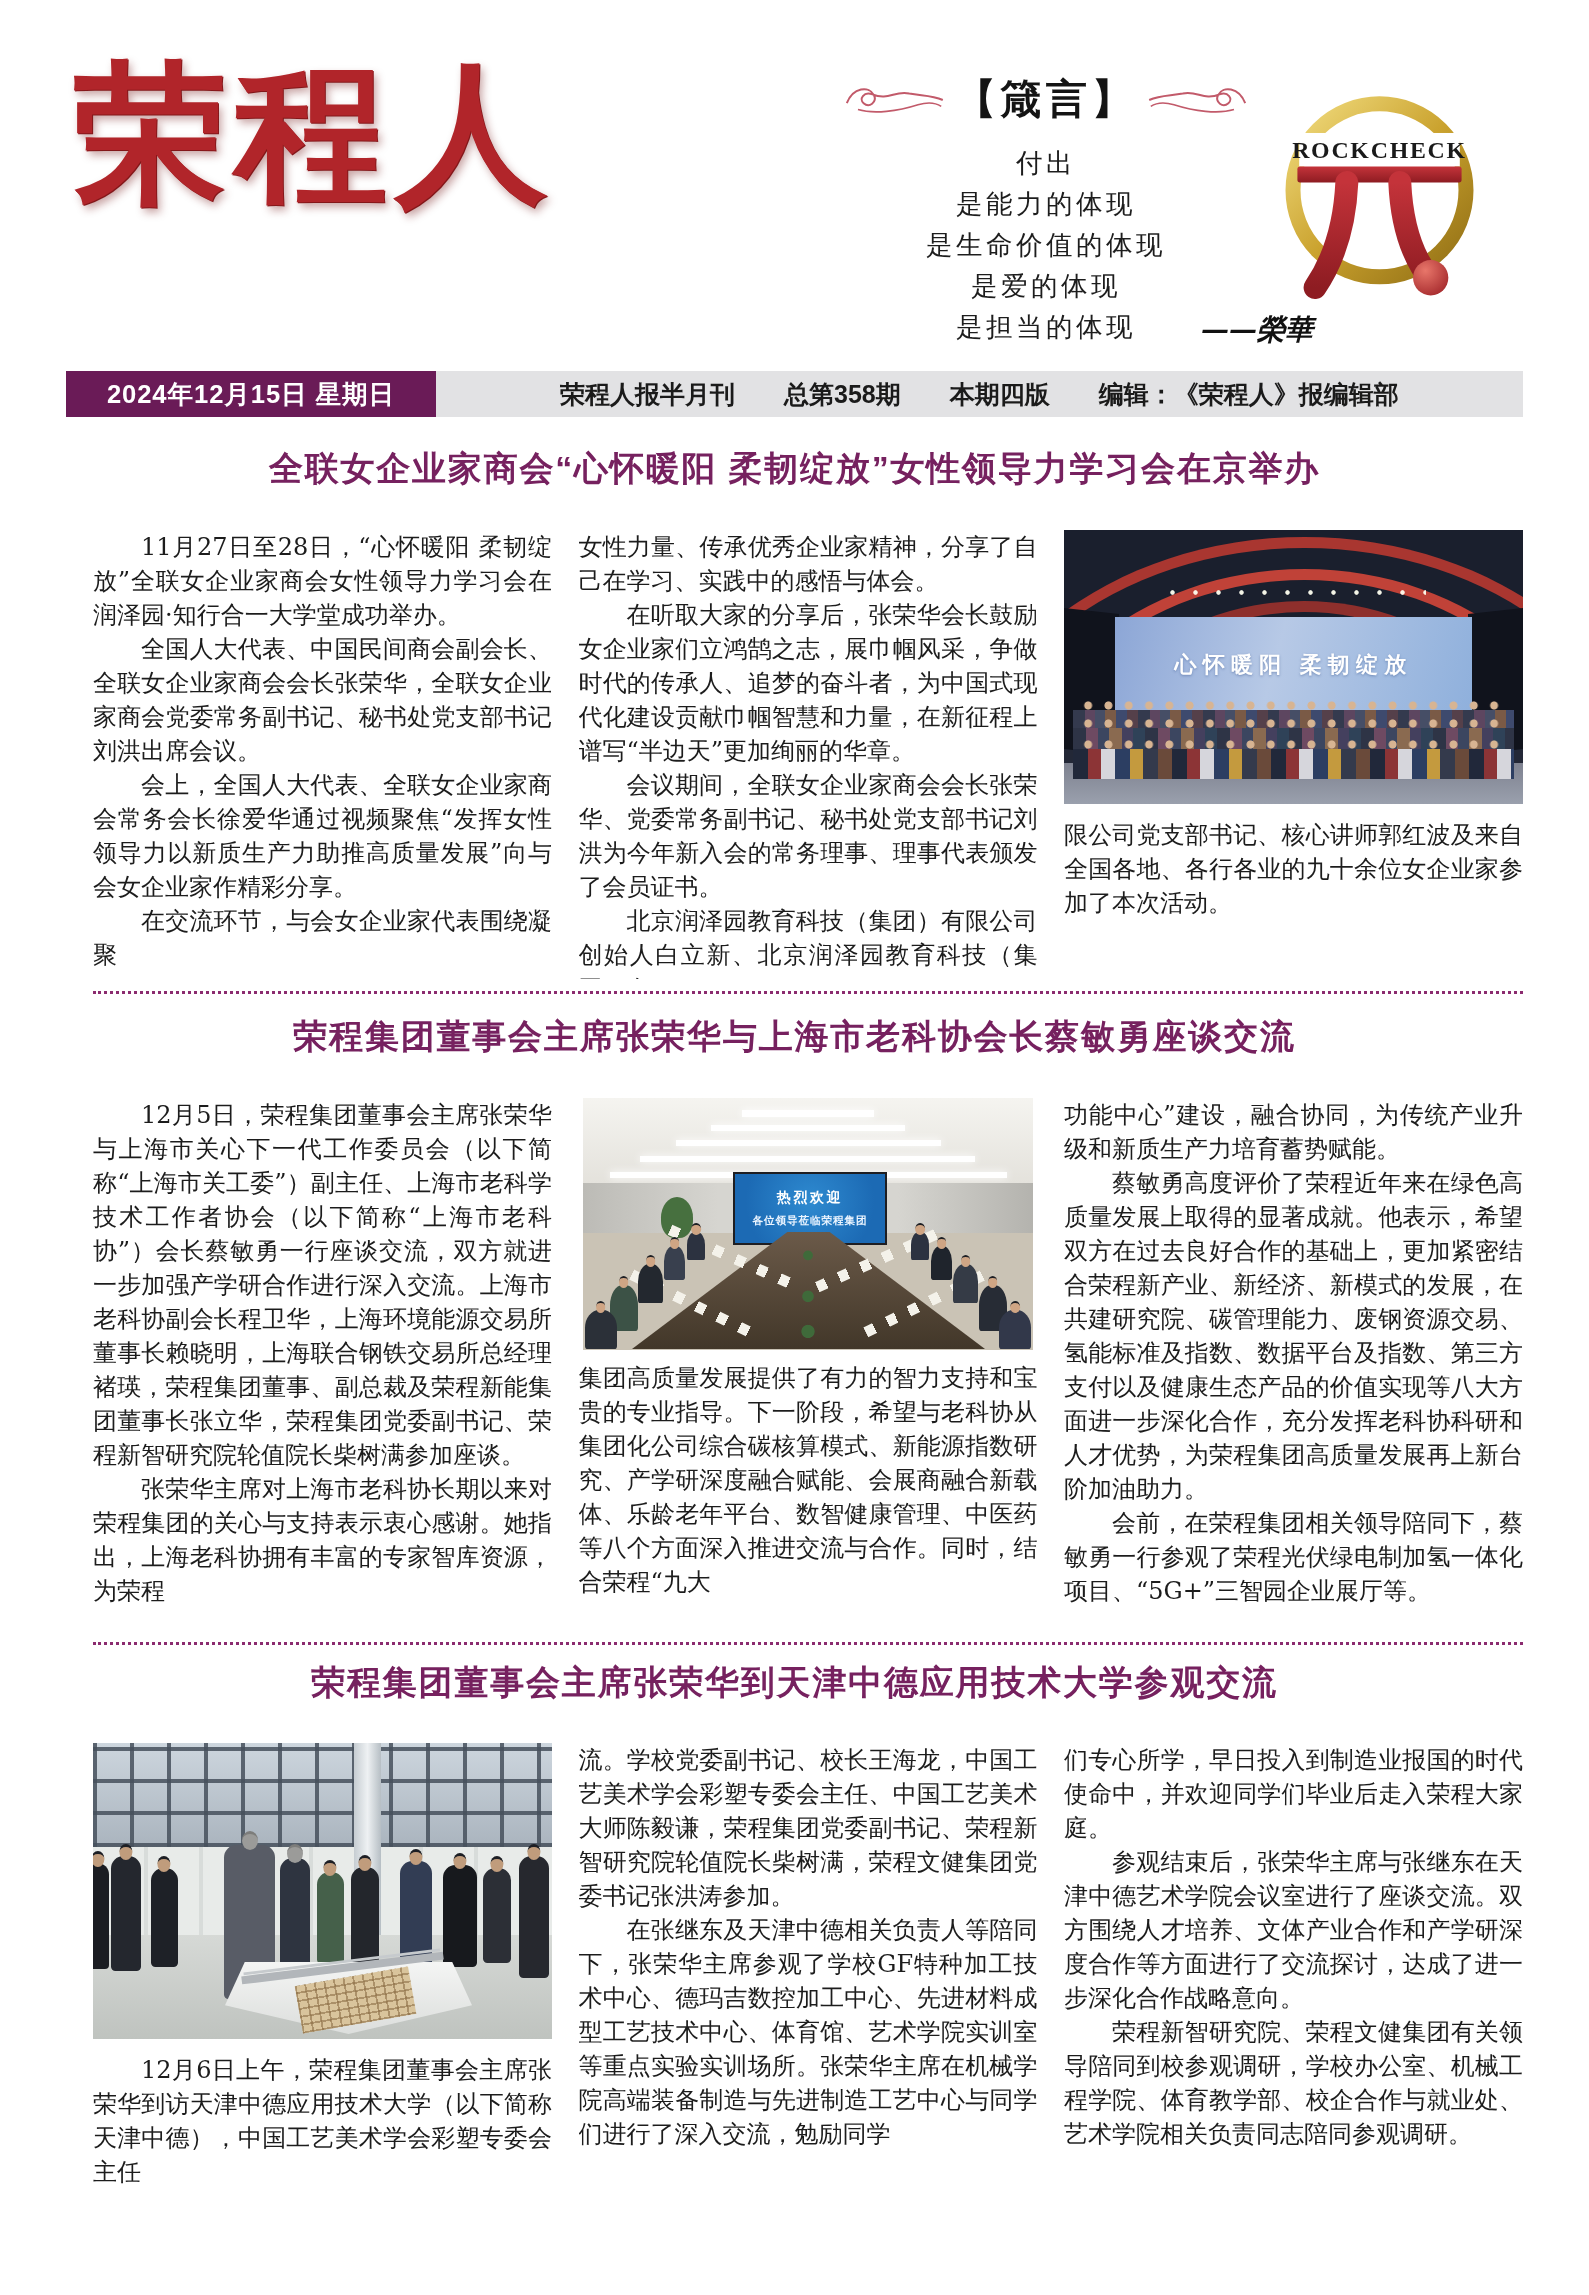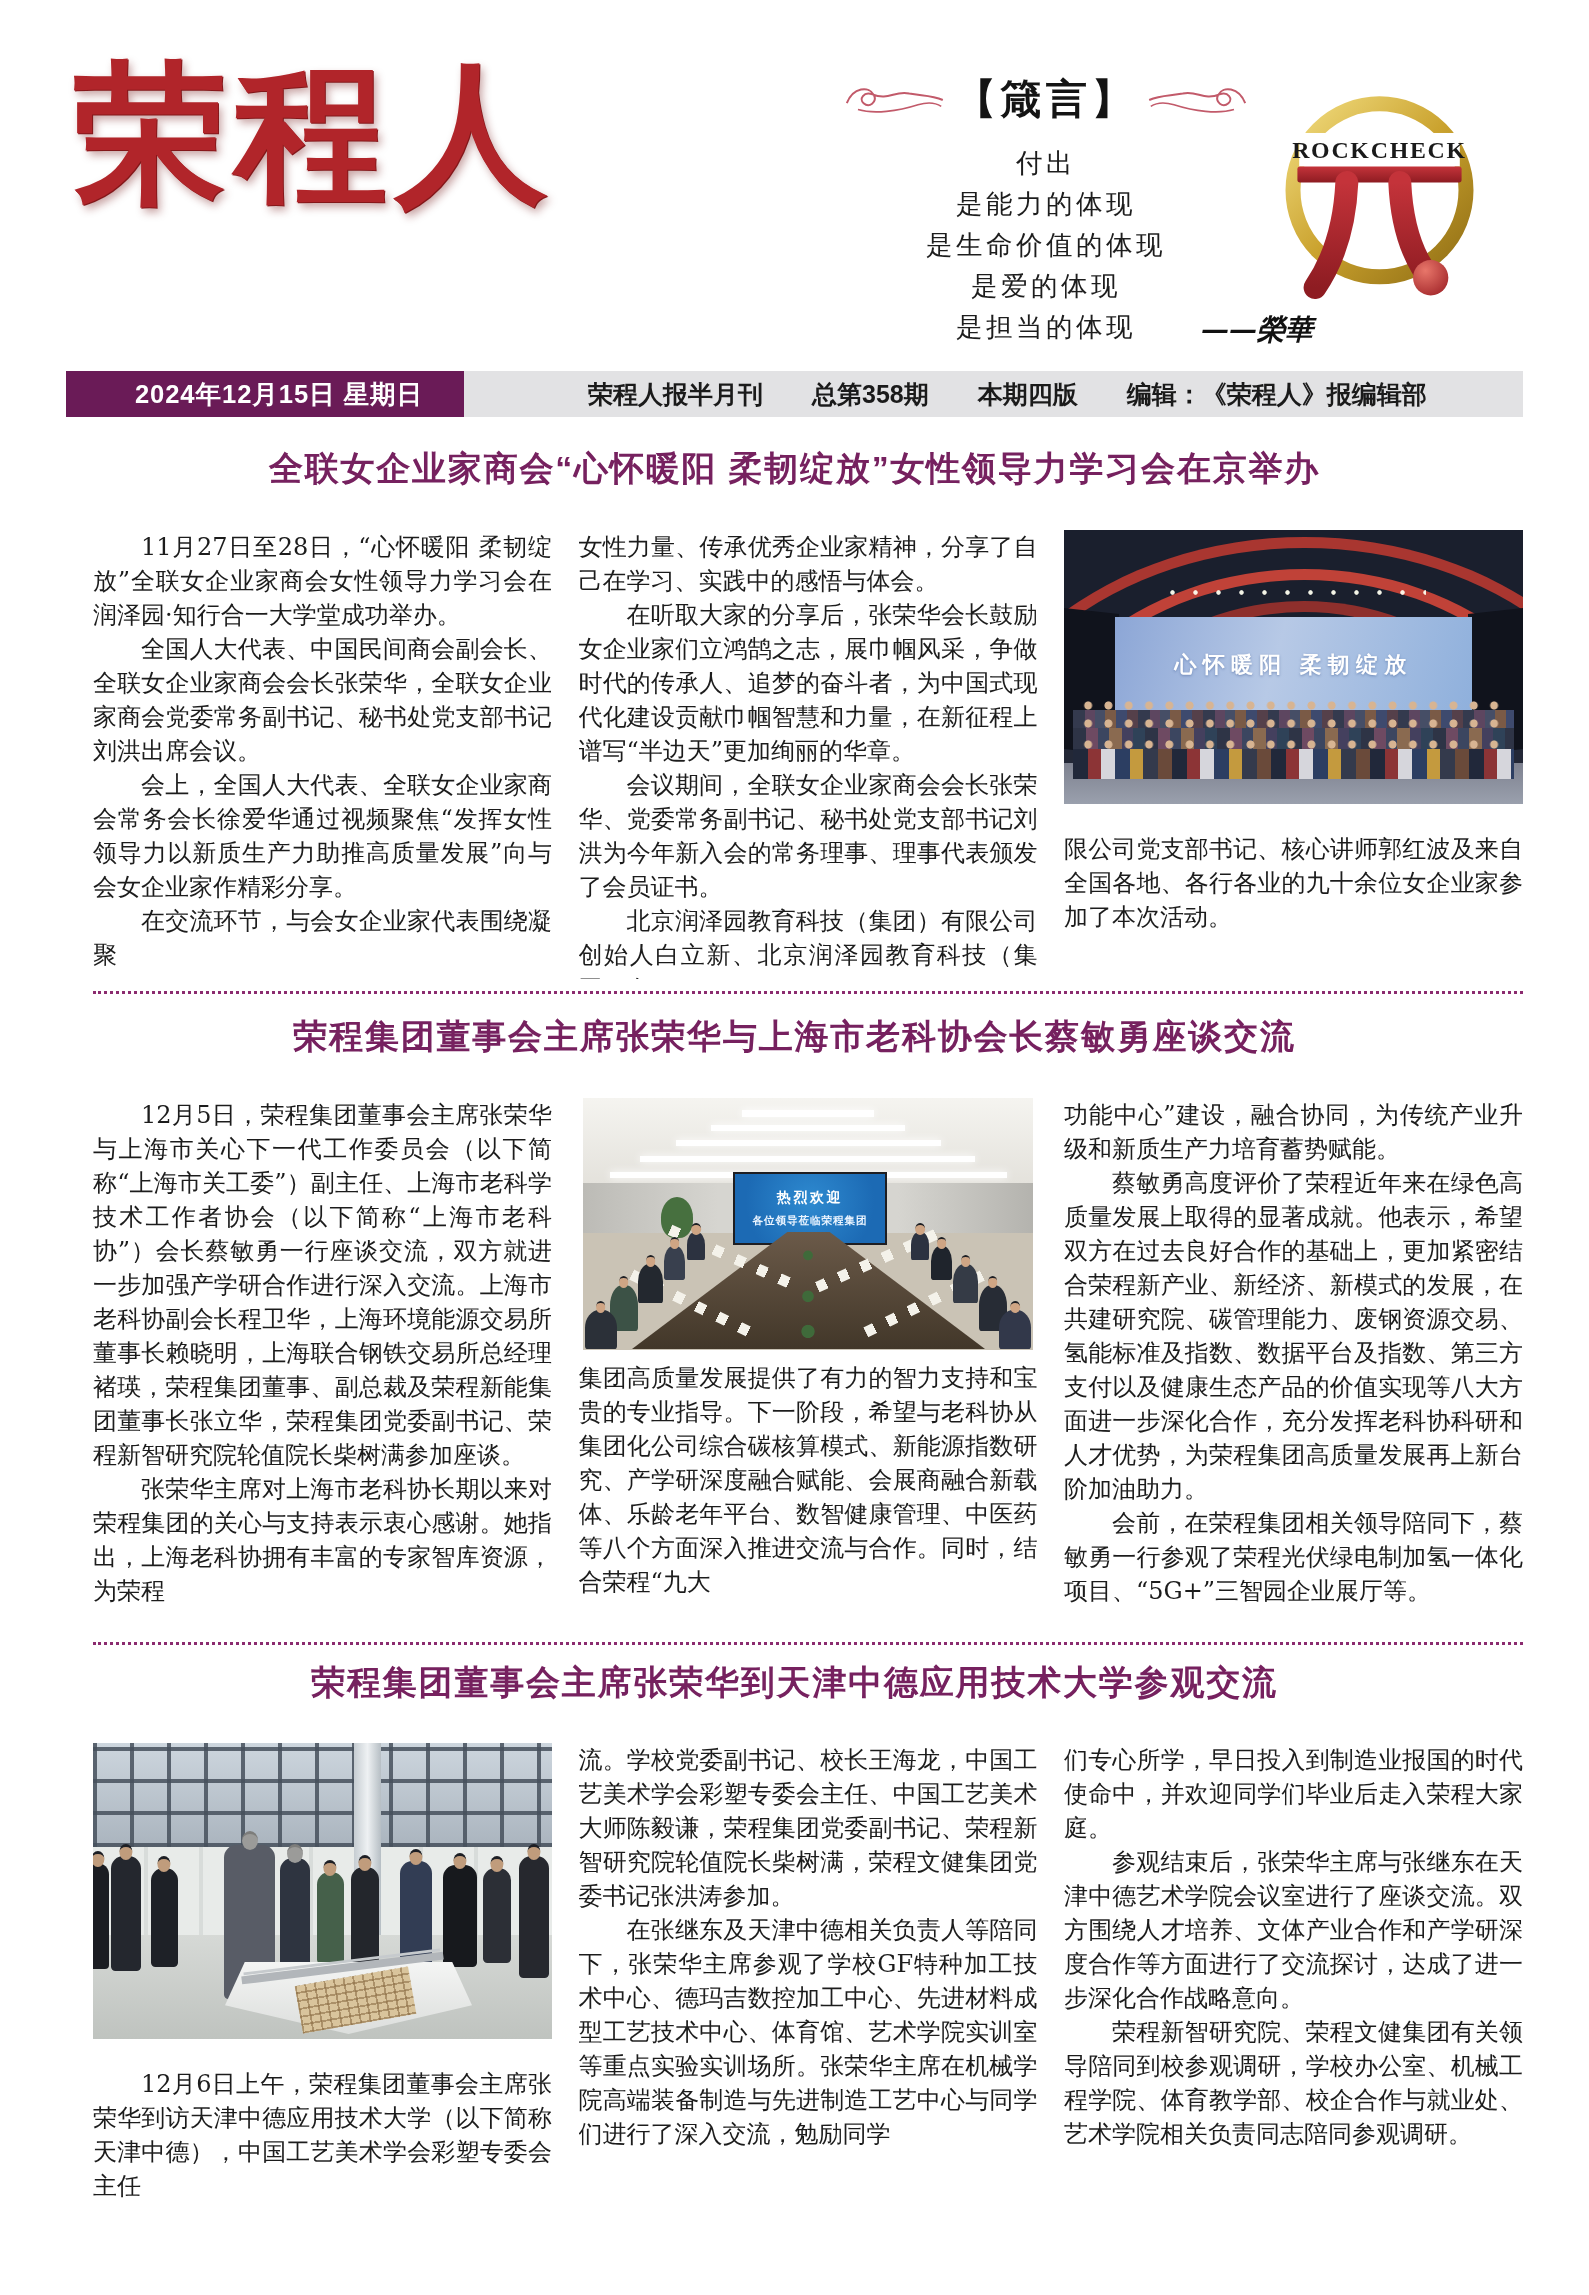--- a/index.html
+++ b/index.html
@@ -15,36 +15,36 @@
   .flourish{width:104px;height:42px;flex:0 0 auto;}
   .flourish.r{transform:scaleX(-1);}
   .motto-lines{margin-top:15px;}
   .motto-line{font-size:26.5px;line-height:41px;color:#1d1d1d;letter-spacing:3.5px;}
   .motto-signature{position:absolute;right:-55px;bottom:-1.8px;font-size:28px;font-weight:700;font-style:italic;color:#111;}
   .logo{position:absolute;left:1278px;top:78px;width:203px;height:260px;}
   
   .date-bar{position:absolute;left:66px;top:371px;width:1457px;height:46px;display:flex;
     font-family:"Liberation Sans",sans-serif;}
   .date-box{width:370px;background:#6a1b57;color:#fff;display:flex;align-items:center;justify-content:center;
-    font-size:25.6px;font-weight:700;letter-spacing:0.9px;padding-left:28px;}
+    font-size:25.6px;font-weight:700;letter-spacing:0.9px;}
   .issue-strip{flex:1;background:#e2e2e4;color:#1a1a1a;display:flex;align-items:center;
     font-size:25px;font-weight:700;padding-left:124px;gap:49px;white-space:nowrap;}
   
   .headline{position:absolute;left:66px;width:1457px;text-align:center;color:#76215f;
     font-family:"Liberation Sans",sans-serif;font-weight:900;font-size:34px;letter-spacing:1.8px;white-space:nowrap;}
   .hl1{top:446px;} .hl2{top:1014px;} .hl3{top:1660px;}
   .cols{position:absolute;left:93px;width:1430px;display:flex;gap:26.5px;}
   .cols1{top:530px;height:449px;} .cols2{top:1098px;height:530px;} .cols3{top:1743px;height:507px;}
   .col{width:459px;height:100%;overflow:hidden;text-align:justify;}
   .body-p{margin:0;font-size:24px;line-height:34px;color:#1c1c1c;text-indent:2em;font-family:"DejaVu Serif",serif;}
   .body-p.cont{text-indent:0;}
   .divider{position:absolute;left:93px;width:1430px;border-top:3.5px dotted #8b2b6f;height:0;}
   .dv1{top:991px;} .dv2{top:1642px;}
   
-  .photo{position:relative;overflow:hidden;margin-bottom:28px;}
+  .photo{position:relative;overflow:hidden;margin-bottom:14px;}
   
   .photo1{width:459px;height:274px;background:#232837;}
   .p1-ceiling{position:absolute;top:0;left:0;right:0;height:97px;background:#1a1f2d;overflow:hidden;}
   .arc{position:absolute;border:11.5px solid transparent;border-radius:50%;}
   .a1{width:689px;height:547px;left:-115px;top:7px;border-top-color:#a93630;}
   .a2{width:583px;height:494px;left:-62px;top:39px;border-top-color:#c04238;}
   .a3{width:494px;height:459px;left:-17.7px;top:71px;border-top-color:#8e2f2c;}
   .p1-lights{position:absolute;top:57px;left:97px;right:97px;height:10.6px;background-repeat:repeat-x;
     background-image:radial-gradient(circle at 50% 50%,rgba(255,255,240,.95) 1.8px,rgba(0,0,0,0) 2.6px);background-size:23px 10.6px;}
   .p1-curtain{position:absolute;top:81px;width:55px;height:141px;background:#10131c;}

